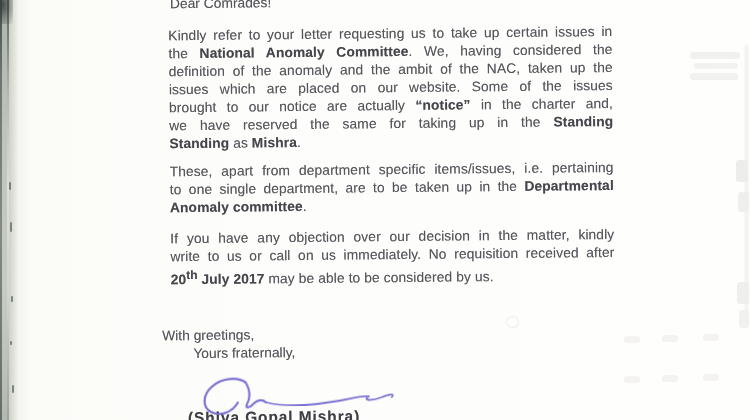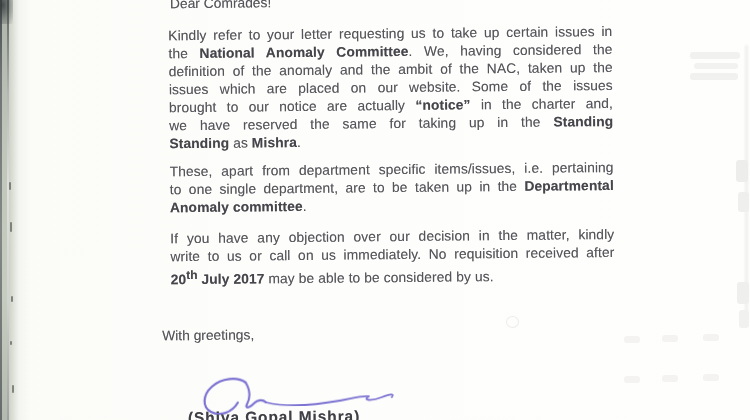--- a/index.html
+++ b/index.html
@@ -77,20 +77,23 @@
     <div class="blk" style="left:170px;top:229px;width:444px;">
       <div class="line just"><span>If you have any objection over our decision in the matter, kindly</span></div>
       <div class="line just"><span>write to us or call on us immediately. No requisition received after</span></div>
       <div class="line"><span class="b">20</span><span class="b sup">th</span><span class="b"> July 2017</span><span> may be able to be considered by us.</span></div>
     </div>
 
     <div class="blk closing" style="left:161px;top:299px;margin-top:28px;">
       <span>With greetings,</span>
     </div>
 
+    <div class="blk closing" style="left:192px;top:345px;">
+      <span>Yours fraternally,</span>
+    </div>
 
     <svg class="sig-svg" width="214" height="52" viewBox="0 0 214 52">
       <defs>
         <filter id="inkblur" x="-10%" y="-10%" width="120%" height="120%">
           <feGaussianBlur stdDeviation="0.45"></feGaussianBlur>
         </filter>
       </defs>
       <g filter="url(#inkblur)" stroke="#7b72d2" fill="none" stroke-linecap="round" stroke-linejoin="round">
         <path d="M 52,14 C 44,8 28,9 18,18 C 9,26 8,38 17,43 C 26,48 38,44 44,34" stroke-width="2.2"></path>
         <path d="M 52,14 C 56,21 57,29 53,36 C 51,40 55,40 60,35 C 64,31 69,31 72,34" stroke-width="2.1"></path>

